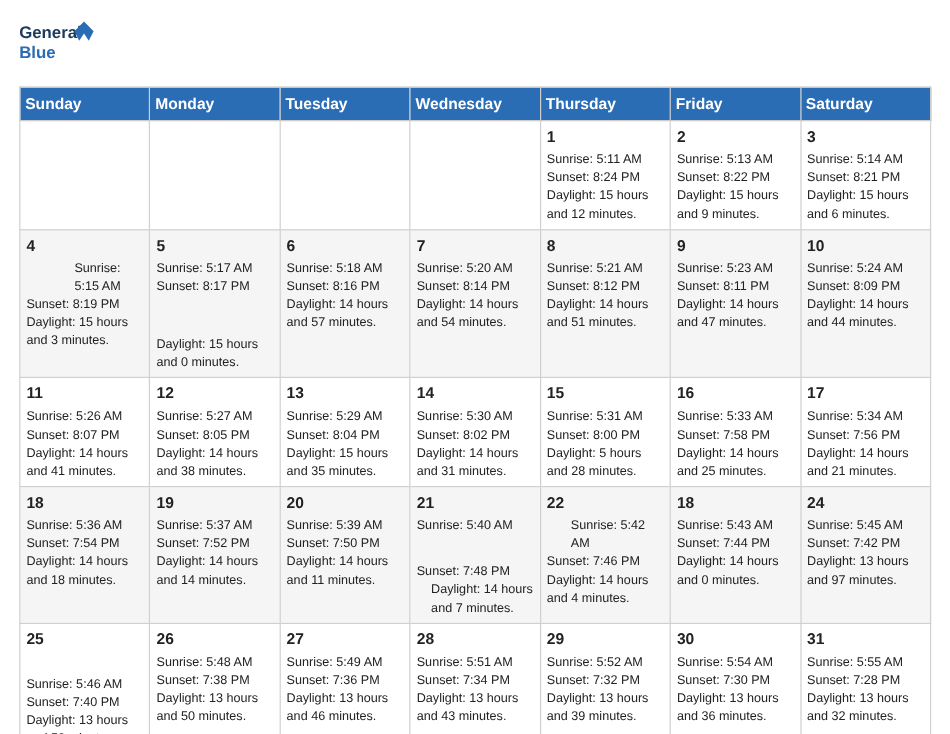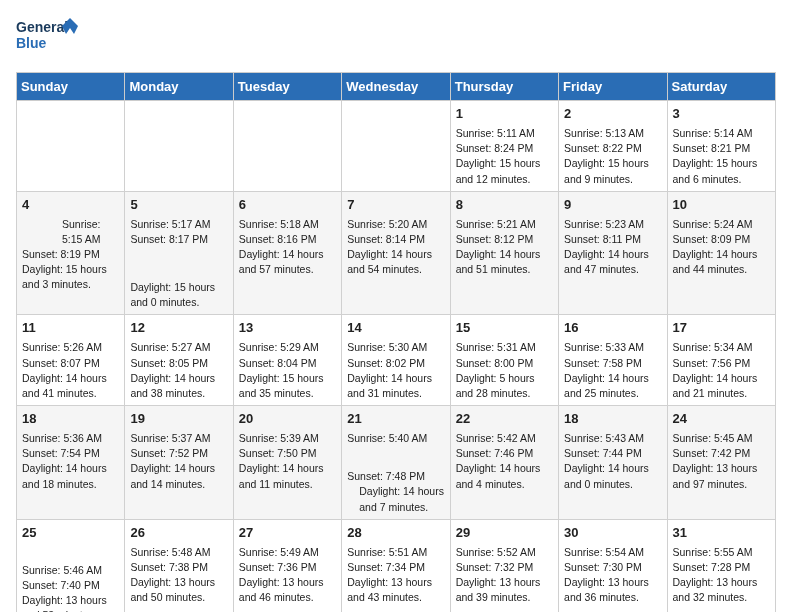--- a/index.html
+++ b/index.html
@@ -240,21 +240,21 @@
           <span style="display: block;">Daylight: 14 hours and 11 minutes.</span>
         </td>
         <td>
           <span class="day-number">21</span>
           <span style="display: block;">Sunrise: 5:40 AM</span>
           <span style="display: block; margin-top: 23px;">Sunset: 7:48 PM</span>
           <span style="display: block; margin-left: 12px;">Daylight: 14 hours and 7 minutes.</span>
         </td>
         <td>
           <span class="day-number">22</span>
-          <span style="display: block;">Sunrise: 5:42 AM</span>
+          <span style="display: block; margin-left: 20px;">Sunrise: 5:42 AM</span>
           <span style="display: block;">Sunset: 7:46 PM</span>
           <span style="display: block;">Daylight: 14 hours and 4 minutes.</span>
         </td>
         <td>
           <span class="day-number">18</span>
           <span style="display: block;">Sunrise: 5:43 AM</span>
           <span style="display: block;">Sunset: 7:44 PM</span>
           <span style="display: block;">Daylight: 14 hours and 0 minutes.</span>
         </td>
         <td>

